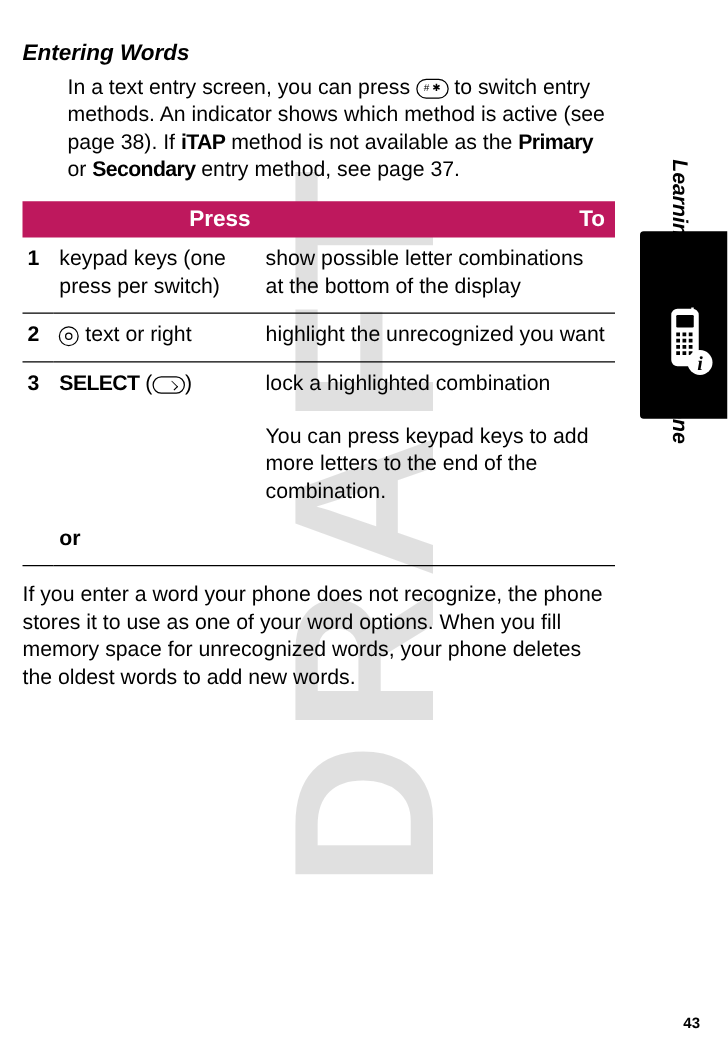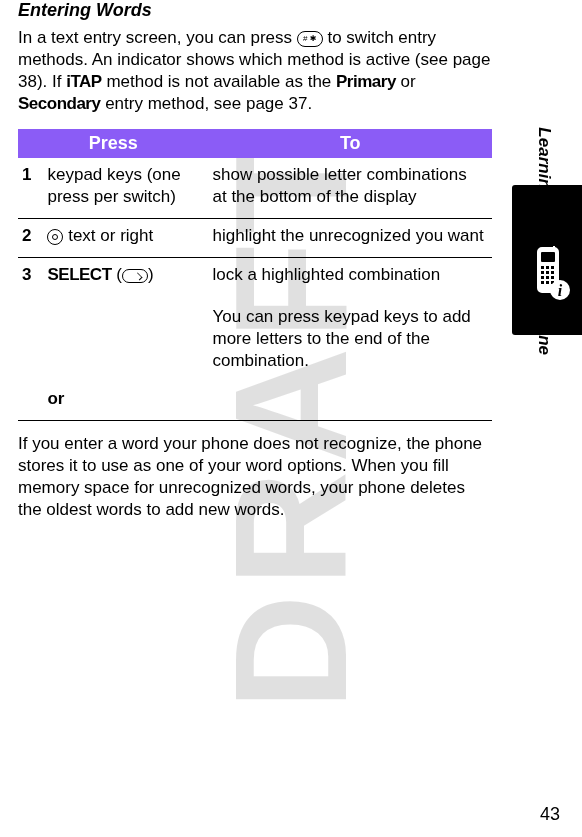--- a/index.html
+++ b/index.html
@@ -28,48 +28,50 @@
   .page {
     position: relative;
     z-index: 1;
     padding: 0 90px 0 18px;
   }
   h2.section-title {
     font-style: italic;
     font-weight: bold;
     font-size: 18px;
     margin-bottom: 6px;
+    margin-top: 32px;
   }
   p.intro {
     font-size: 17px;
     line-height: 22px;
     margin-bottom: 14px;
+    margin-left: 36px;
   }
   .inline-bold { font-weight: 900; font-family: Arial Narrow, Arial, sans-serif; letter-spacing: -0.5px; }
   .inline-key {
     display: inline-block;
     width: 26px;
     height: 16px;
     border: 1.5px solid #000;
     border-radius: 8px;
     vertical-align: middle;
     position: relative;
     font-size: 8px;
     text-align: center;
     line-height: 13px;
   }
   table.instr {
     width: 100%;
     border-collapse: collapse;
     font-size: 17px;
   }
   table.instr thead th {
-    background: #8b5cf6;
+    background: #be185d;
     color: #fff;
-    text-align: center;
+    text-align: right;
     font-weight: bold;
     padding: 4px 8px;
     font-size: 18px;
   }
   table.instr td {
     padding: 6px 8px 10px 4px;
     vertical-align: top;
     line-height: 22px;
   }
   table.instr tr.sep td { border-top: 1px solid #000; }
@@ -160,22 +162,22 @@
     font-weight: bold;
     font-size: 17px;
     white-space: nowrap;
     transform: rotate(90deg);
     transform-origin: top right;
   }
   .page-number {
     position: absolute;
     right: 22px;
     bottom: 12px;
-    font-weight: 400;
-    font-size: 18px;
+    font-weight: 700;
+    font-size: 12px;
     z-index: 2;
     text-align: right;
   }
   .toprule { border-top: 1px solid #000; }
 </style>
 </head>
 <body>
 
 <div class="watermark">DRAFT</div>
 

